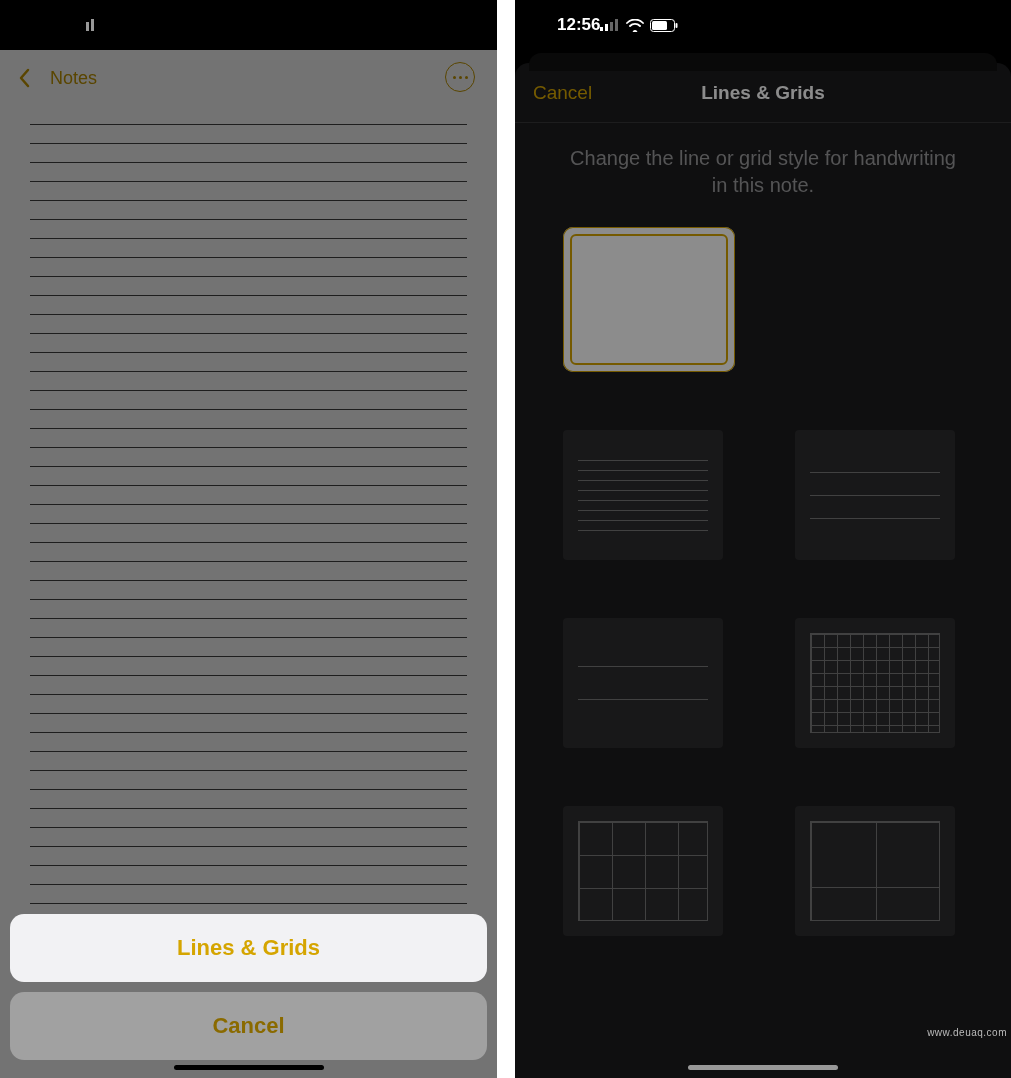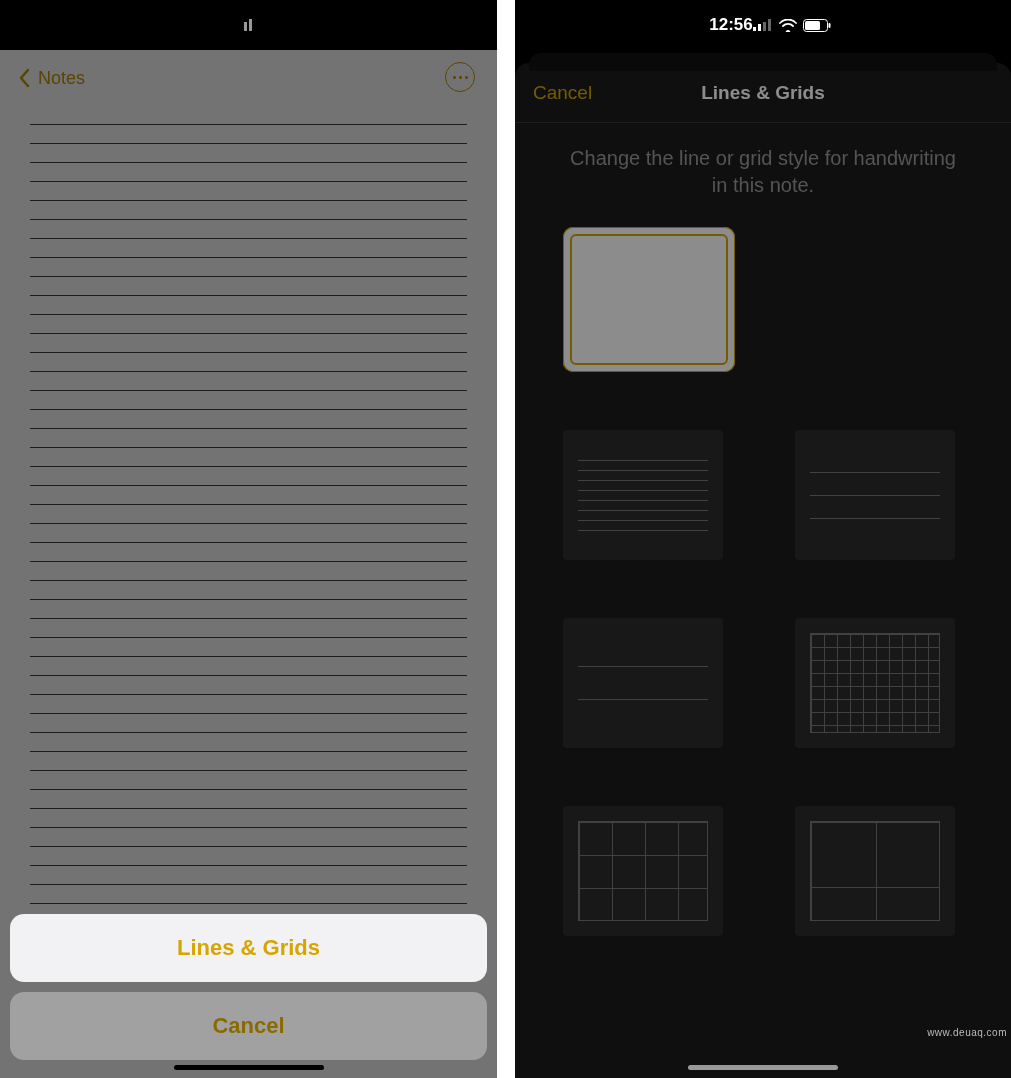--- a/index.html
+++ b/index.html
@@ -35,21 +35,21 @@
     pointer-events: none;
   }
 
   
   .status-bar {
     position: absolute;
     top: 0; left: 0; right: 0;
     height: 50px;
     display: flex;
     align-items: center;
-    justify-content: center;
+    justify-content: flex-start;
     padding: 0 28px 0 42px;
     color: #fff;
     font-weight: 600;
     font-size: 17px;
     z-index: 5;
   }
   .status-bar.dark-content { color: #000; }
   .status-icons { display: flex; align-items: center; gap: 6px; }
   .status-icons svg { display: block; }
 
@@ -66,21 +66,21 @@
     display: flex;
     align-items: center;
     padding: 0 18px;
     position: relative;
   }
   .back-btn {
     display: flex;
     align-items: center;
     color: #c79a00;
     font-size: 18px;
-    gap: 8px;
+    gap: 20px;
   }
   .more-btn {
     position: absolute;
     right: 22px;
     top: 12px;
     width: 30px;
     height: 30px;
     border: 1.5px solid #c79a00;
     border-radius: 50%;
     display: flex;

